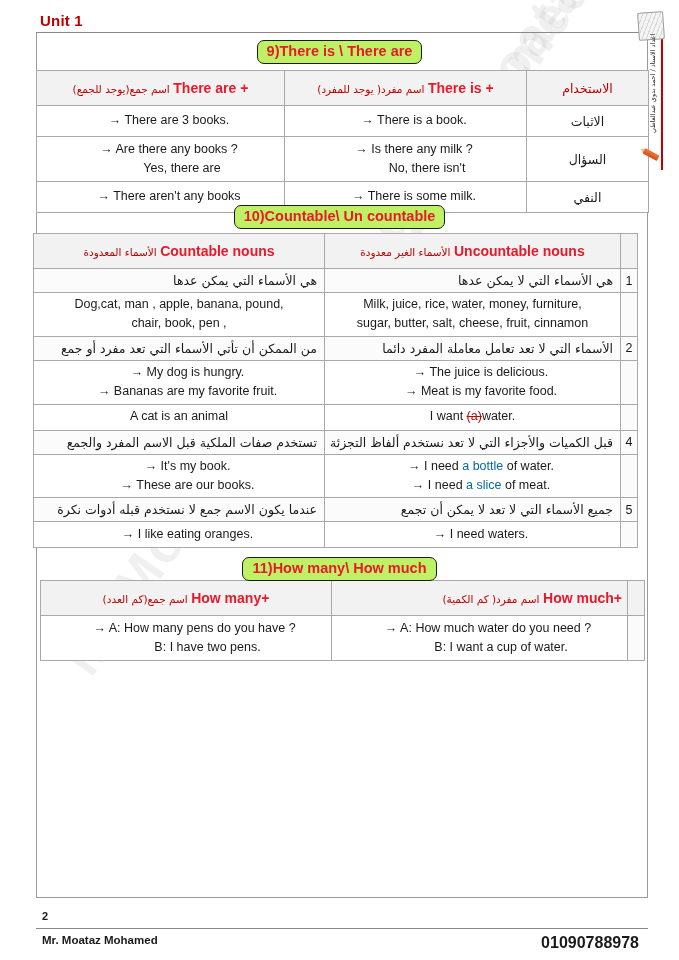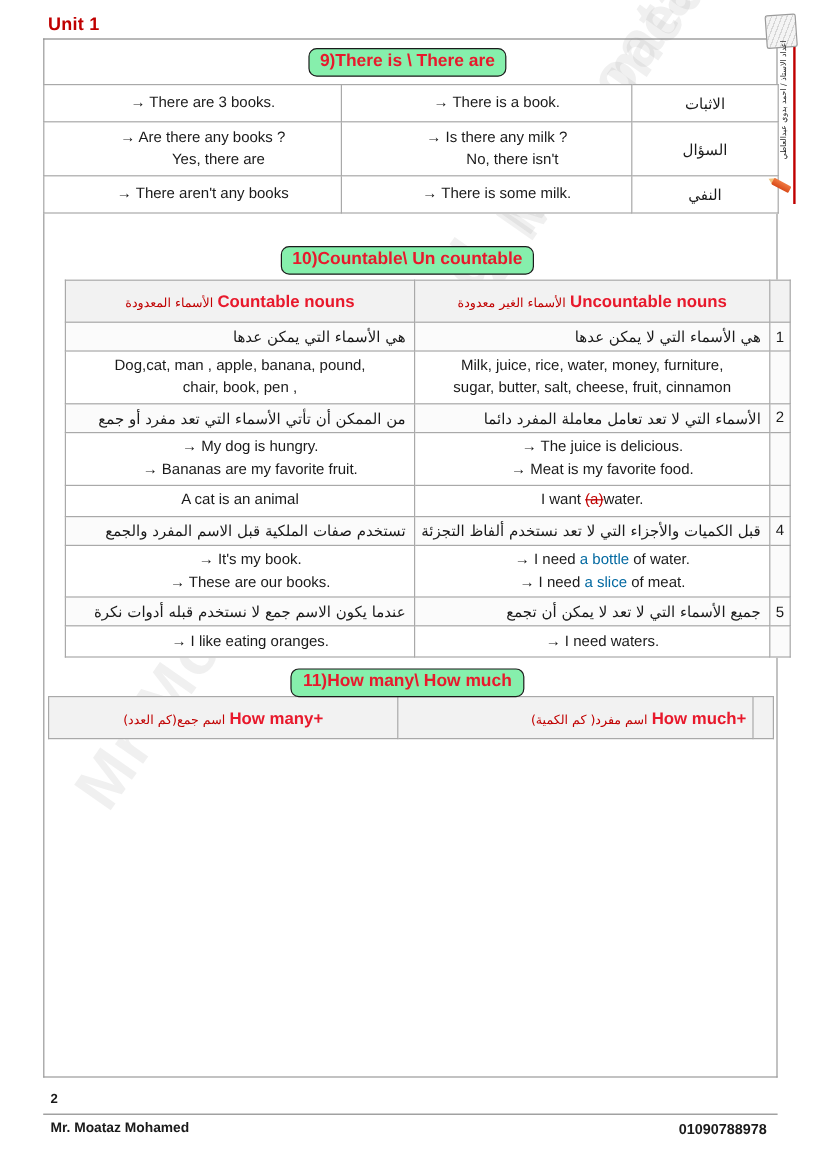--- a/index.html
+++ b/index.html
@@ -147,21 +147,21 @@
   .chip-row {
     position: absolute;
     left: 0; width: 679px;
     text-align: center;
     z-index: 5;
   }
   .chip {
     display: inline-block;
     border: 1.6px solid #1b1b1b;
     border-radius: 7px;
-    background: #86efac;
+    background: #bef264;
     color: #e8192c;
     font-size: 14.5px;
     font-weight: bold;
     padding: 2px 9px 3px 9px;
     line-height: 1.15;
   }
 
   
   table.gtable {
     position: absolute;
@@ -231,21 +231,21 @@
   .use-cell {
     text-align: center;
     color: #2f5496;
     direction: rtl;
     font-size: 11.5px;
     font-family: "DejaVu Sans", sans-serif;
   }
 
   
   #table-there     { left: 36px; top: 70px;  width: 612px; }
-  #table-countable { left: 54px; top: 233px; width: 604px; }
+  #table-countable { left: 33px; top: 233px; width: 604px; }
   #table-howmany   { left: 40px; top: 580px; width: 604px; }
 
   
   .page-number {
     position: absolute;
     left: 42px;
     top: 910px;
     font-size: 11px;
     font-weight: bold;
     color: #1a1a1a;
@@ -265,21 +265,21 @@
     top: 934px;
     font-size: 11.5px;
     font-weight: bold;
     color: #1a1a1a;
     z-index: 6;
   }
   .footer-right {
     position: absolute;
     right: 40px;
     top: 934px;
-    font-size: 12px;
+    font-size: 16px;
     font-weight: bold;
     color: #1a1a1a;
     z-index: 6;
     text-align: center;
   }
 </style>
 </head>
 <body>
 
 <div class="page">
@@ -307,20 +307,31 @@
     <span class="chip">9)There is \ There are</span>
   </div>
 
   <table class="gtable" id="table-there">
     <colgroup>
         <col style="width:248px">
         <col style="width:242px">
         <col style="width:122px">
       </colgroup>
     <tbody>
+      <tr class="hdr">
+        <td style="text-align:center">
+          <span class="ar">اسم جمع(يوجد للجمع)</span>
+          <span class="en">There are +</span>
+        </td>
+        <td style="text-align:center">
+          <span class="ar">(يوجد للمفرد )اسم مفرد</span>
+          <span class="en">There is +</span>
+        </td>
+        <td class="use-cell" style="background:#f2f2f2 !important;color:#c00000;">الاستخدام</td>
+      </tr>
 
       <tr>
         <td class="eng-left" style="height:26px">→ There are 3 books.</td>
         <td class="eng-left">→ There is a book.</td>
         <td class="use-cell">الاثبات</td>
       </tr>
 
       <tr>
         <td class="eng-left" style="height:40px">
           <div>→ Are there any books ?</div>
@@ -458,20 +469,31 @@
           <span class="en">How many+</span>
         </td>
         <td style="text-align:right">
           <span class="ar">(كم الكمية )اسم مفرد</span>
           <span class="en">How much+</span>
         </td>
         <td style="background:#f2f2f2 !important;"></td>
       </tr>
 
 
+      <tr>
+        <td class="eng-left" style="height:40px">
+          <div>→ A: How many pens do you have ?</div>
+          <div style="padding-left:26px">B: I have two pens.</div>
+        </td>
+        <td class="eng-left">
+          <div>→ A: How much water do you need ?</div>
+          <div style="padding-left:26px">B: I want a cup of water.</div>
+        </td>
+        <td class="num-cell"></td>
+      </tr>
     </tbody>
   </table>
 
   <div class="page-number">2</div>
   <div class="footer-rule"></div>
   <div class="footer-left">Mr. Moataz Mohamed</div>
   <div class="footer-right">01090788978</div>
 
 </div>
 

